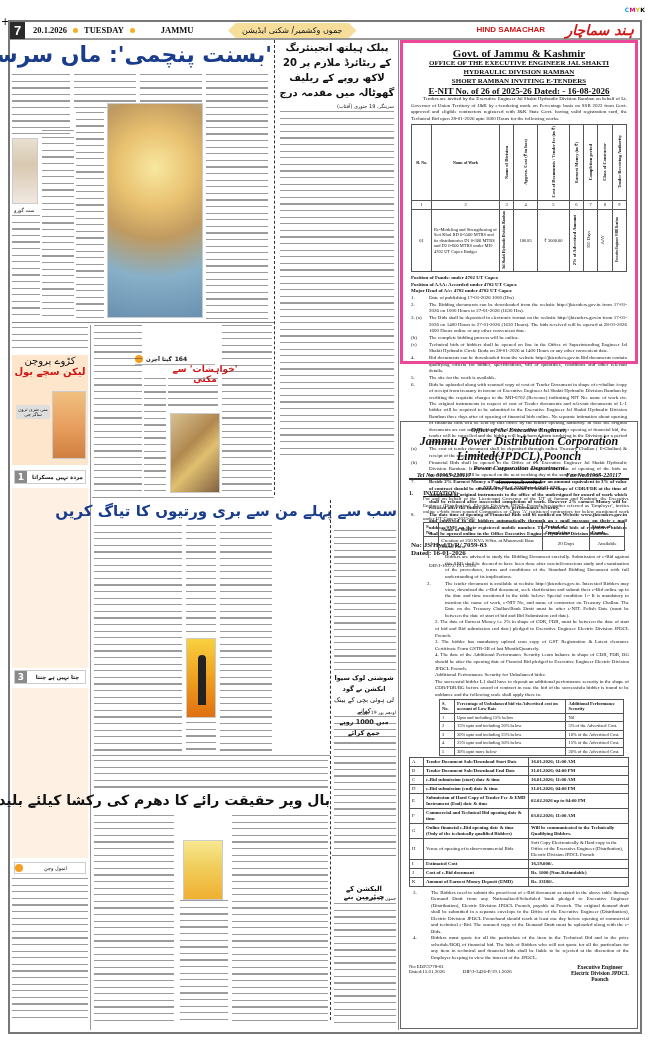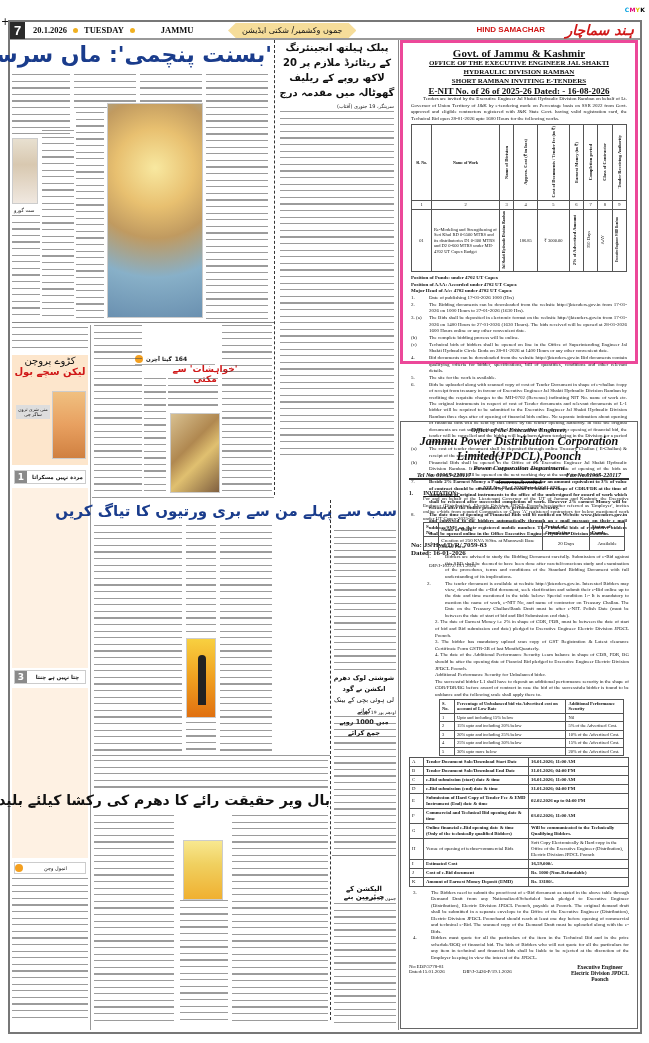--- a/index.html
+++ b/index.html
@@ -129,21 +129,21 @@
 <div class="abs lines" style="left:94px;top:525px;width:88px;height:228px"></div>
 <div class="img" style="left:186px;top:638px;width:30px;height:80px;background:linear-gradient(#f8d040,#f0a020 50%,#e07010)">
   <div style="position:absolute;left:11px;top:16px;width:8px;height:50px;background:#222;border-radius:4px 4px 0 0"></div>
 </div>
 <div class="abs lines" style="left:220px;top:525px;width:52px;height:228px"></div>
 <div class="abs lines" style="left:186px;top:525px;width:30px;height:110px"></div>
 <div class="abs lines" style="left:186px;top:722px;width:30px;height:32px"></div>
 
 <div class="vsep" style="left:330px;top:500px;height:520px"></div>
 <div class="abs" style="left:332px;top:673px;width:64px;text-align:center;direction:rtl">
-  <div style="font-size:6.5px;font-weight:bold;line-height:11px">شوشتی لوک دھرم انکشن نے گود</div>
+  <div style="font-size:6.5px;font-weight:bold;line-height:11px">شوشتی لوک سیوا انکشن نے گود</div>
   <div style="font-size:6.5px;font-weight:normal;line-height:11px">لی ہوئی بچی کے بینک کھاتے</div>
   <div style="font-size:6.5px;font-weight:bold;line-height:11px">میں 1000 روپے جمع کرائے</div>
 </div>
 <div class="abs urdutxt" style="left:334px;top:710px;width:62px;font-size:4.5px;text-align:right">اودھم پور 19 جنوری</div>
 <div class="abs lines" style="left:334px;top:716px;width:62px;height:135px"></div>
 <div class="abs lines" style="left:334px;top:530px;width:62px;height:140px"></div>
 
 <div class="hsep" style="left:92px;top:755px;width:238px;border-top:1px solid #999"></div>
 <div class="abs" style="left:92px;top:792px;width:238px;direction:rtl;text-align:center;font-size:14px;font-weight:bold;white-space:nowrap">بال ویر حقیقت رائے کا دھرم کی رکشا کیلئے بلیدان</div>
 <div class="abs lines" style="left:94px;top:760px;width:234px;height:28px"></div>

